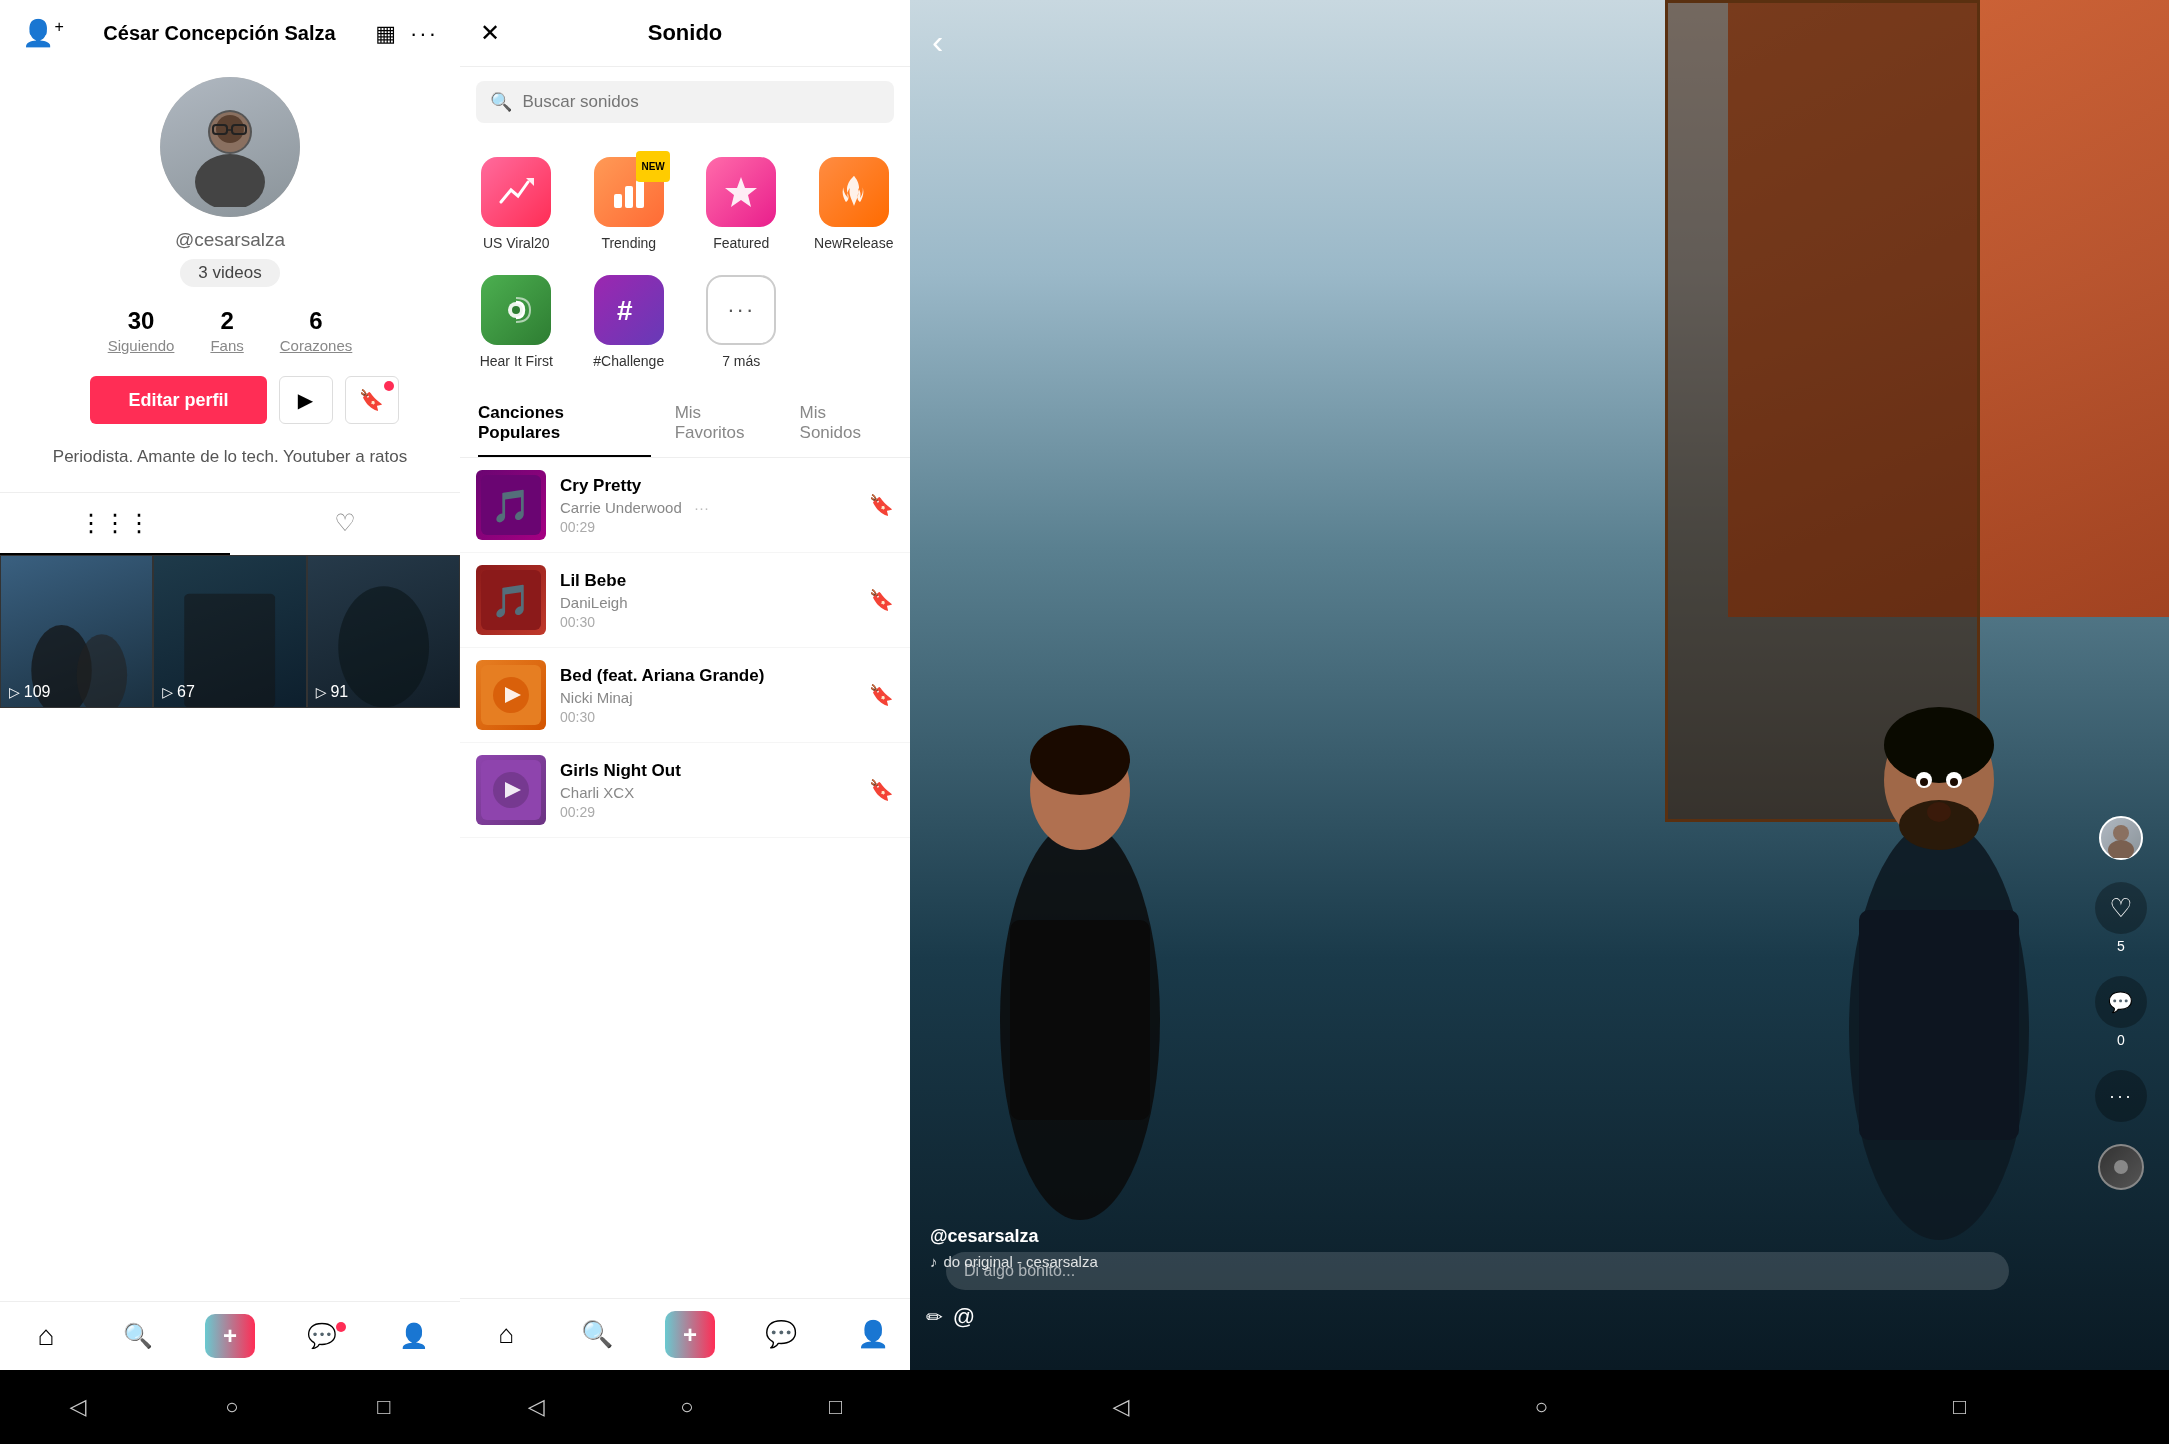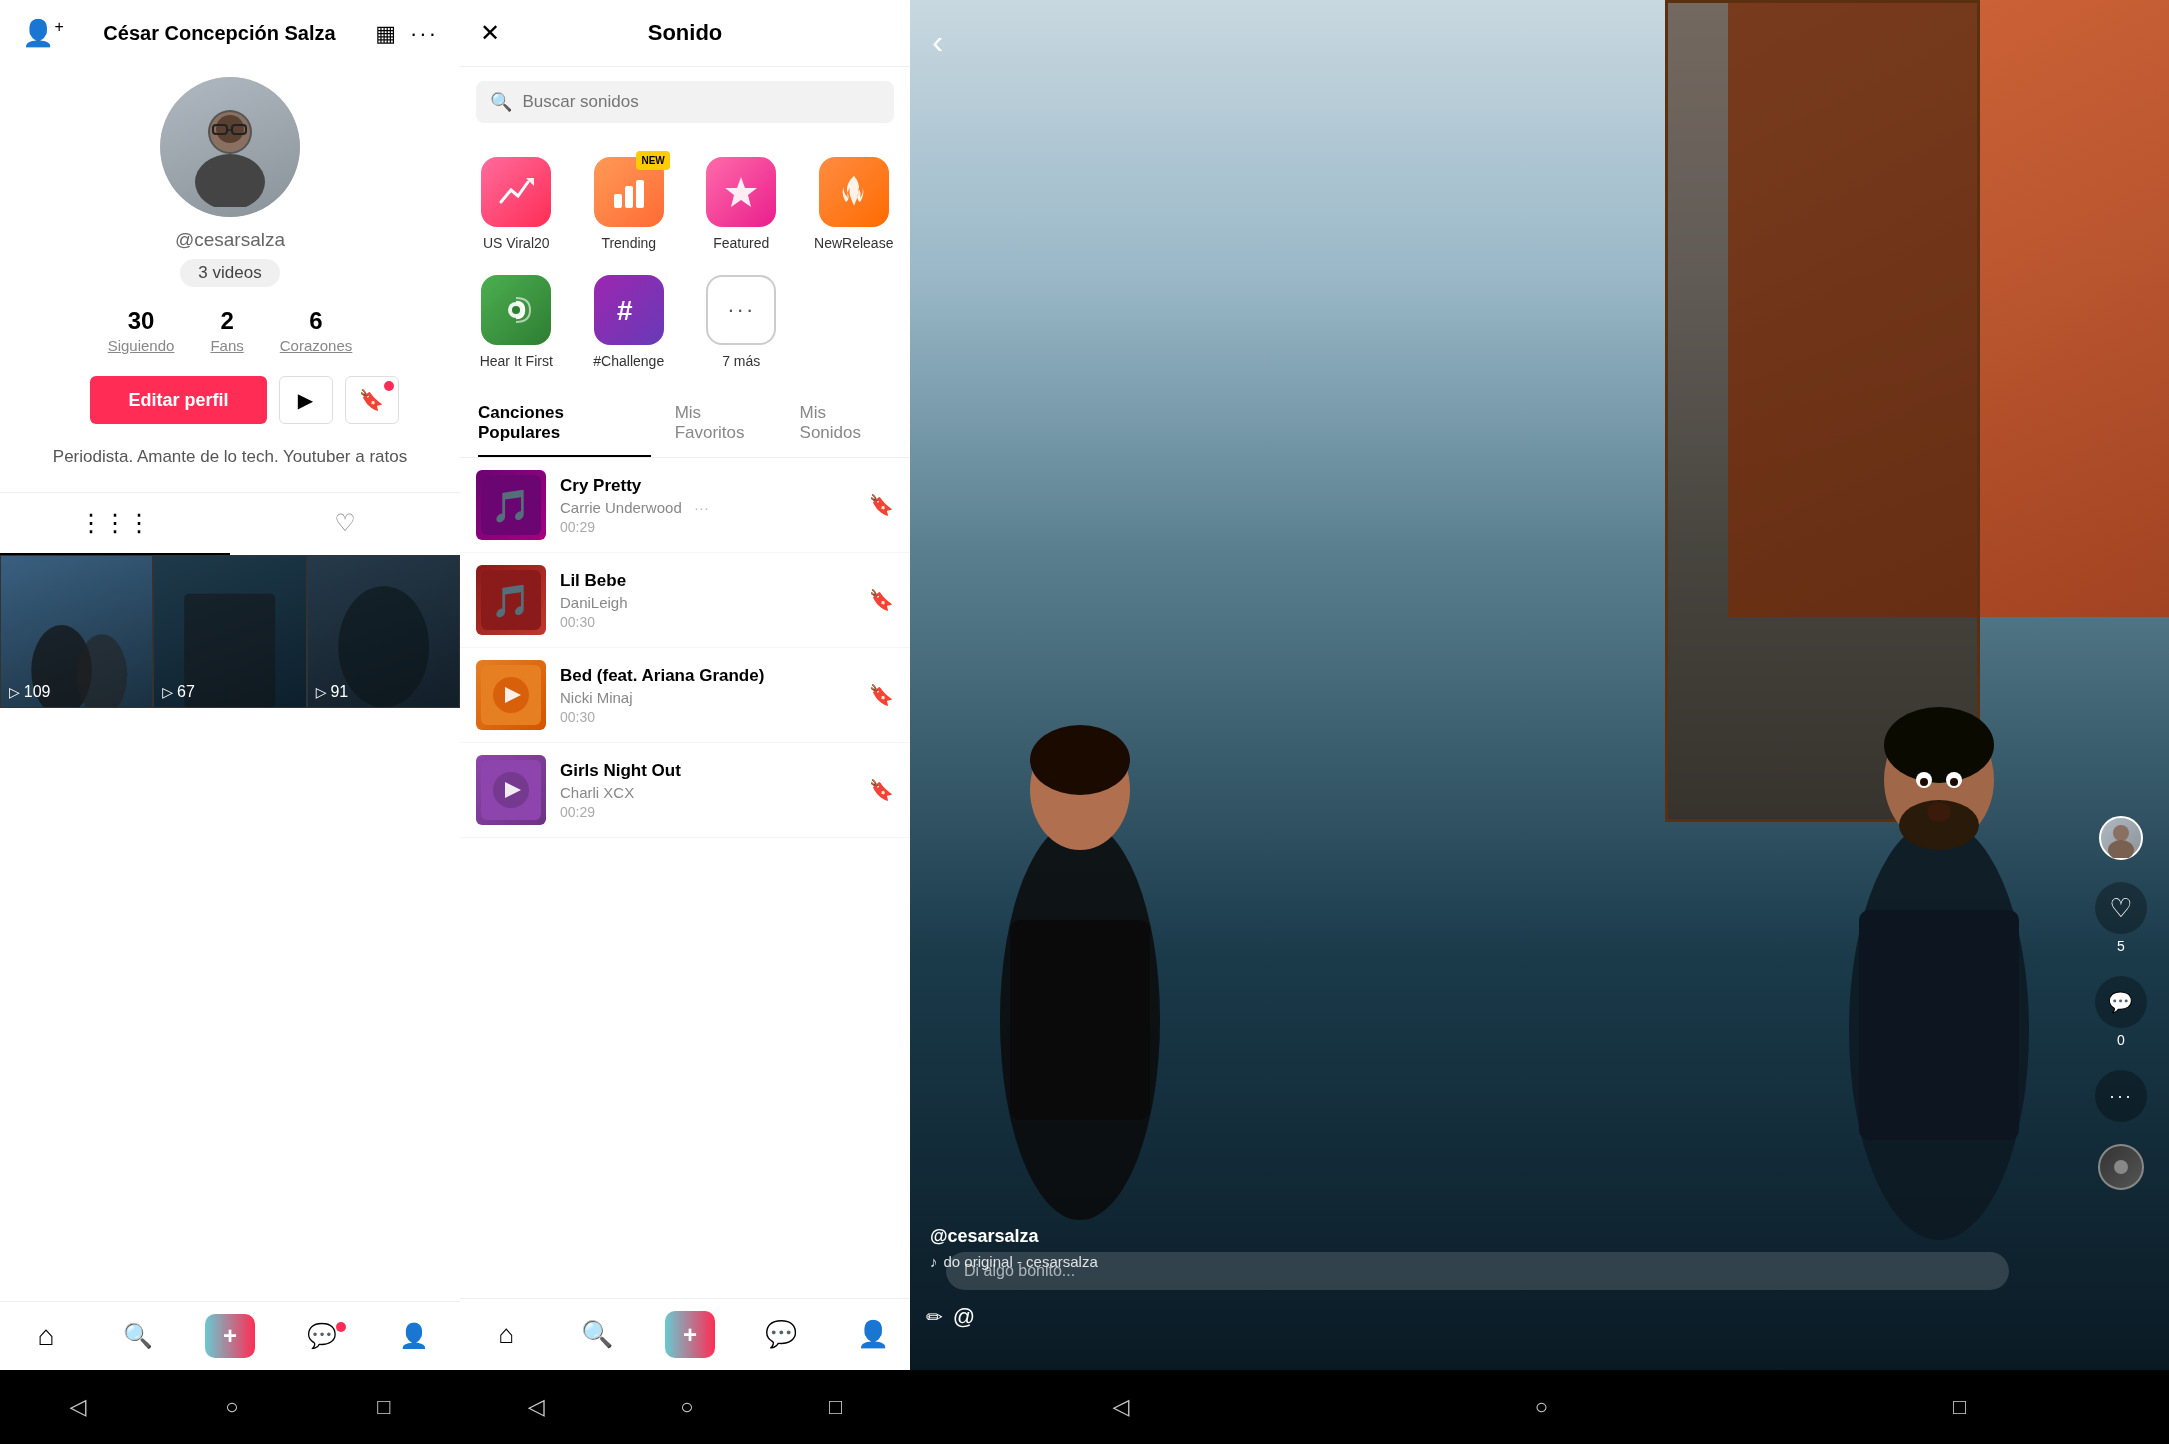--- a/index.html
+++ b/index.html
@@ -290,21 +290,21 @@
     }
 
     .new-badge {
       position: absolute;
       top: -6px;
       right: -6px;
       background: #ffcc00;
       color: #000;
       font-size: 10px;
       font-weight: 700;
-      padding: 4px 5px;
+      padding: 10px 5px;
       border-radius: 4px;
     }
 
     .tabs-row {
       display: flex;
       gap: 24px;
       padding: 14px 18px 0;
       border-bottom: 1px solid #eee;
     }
 

